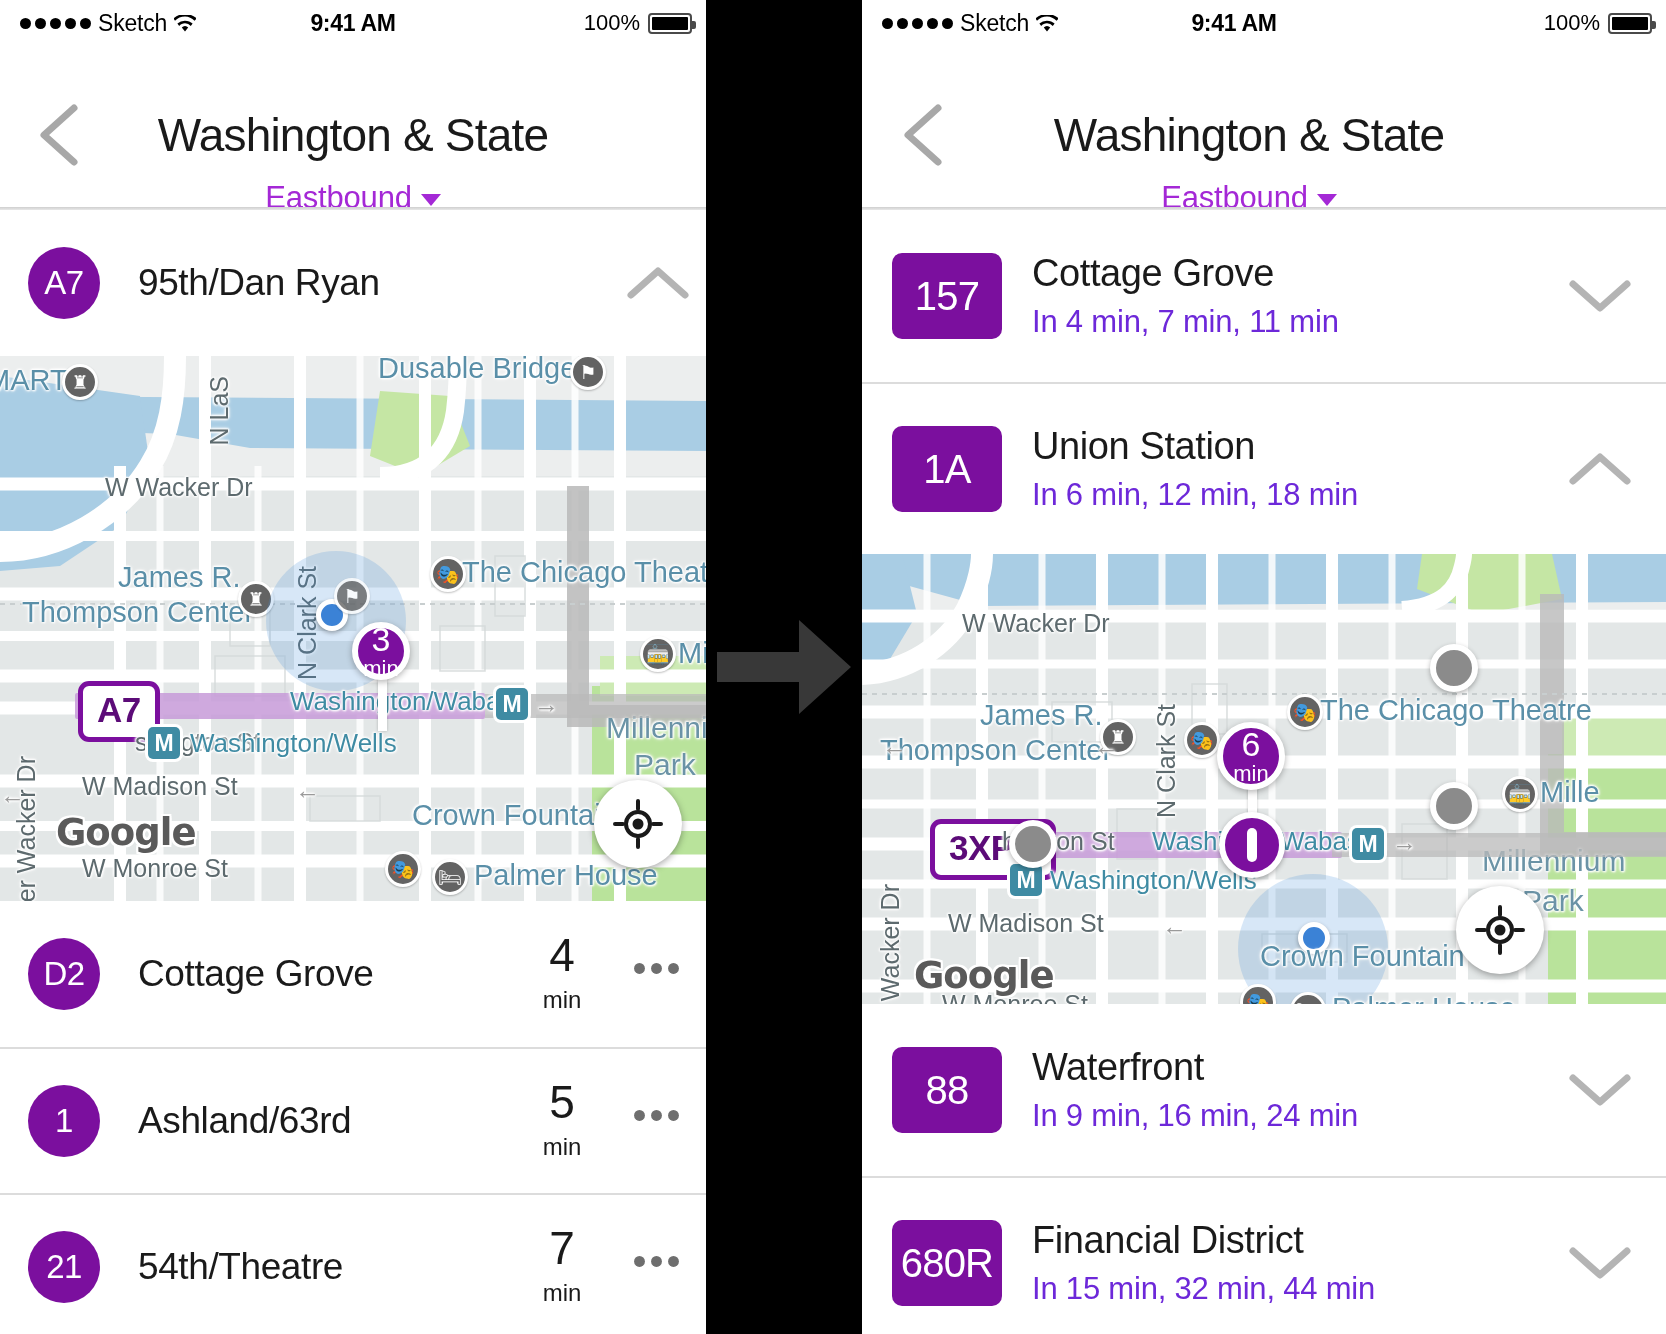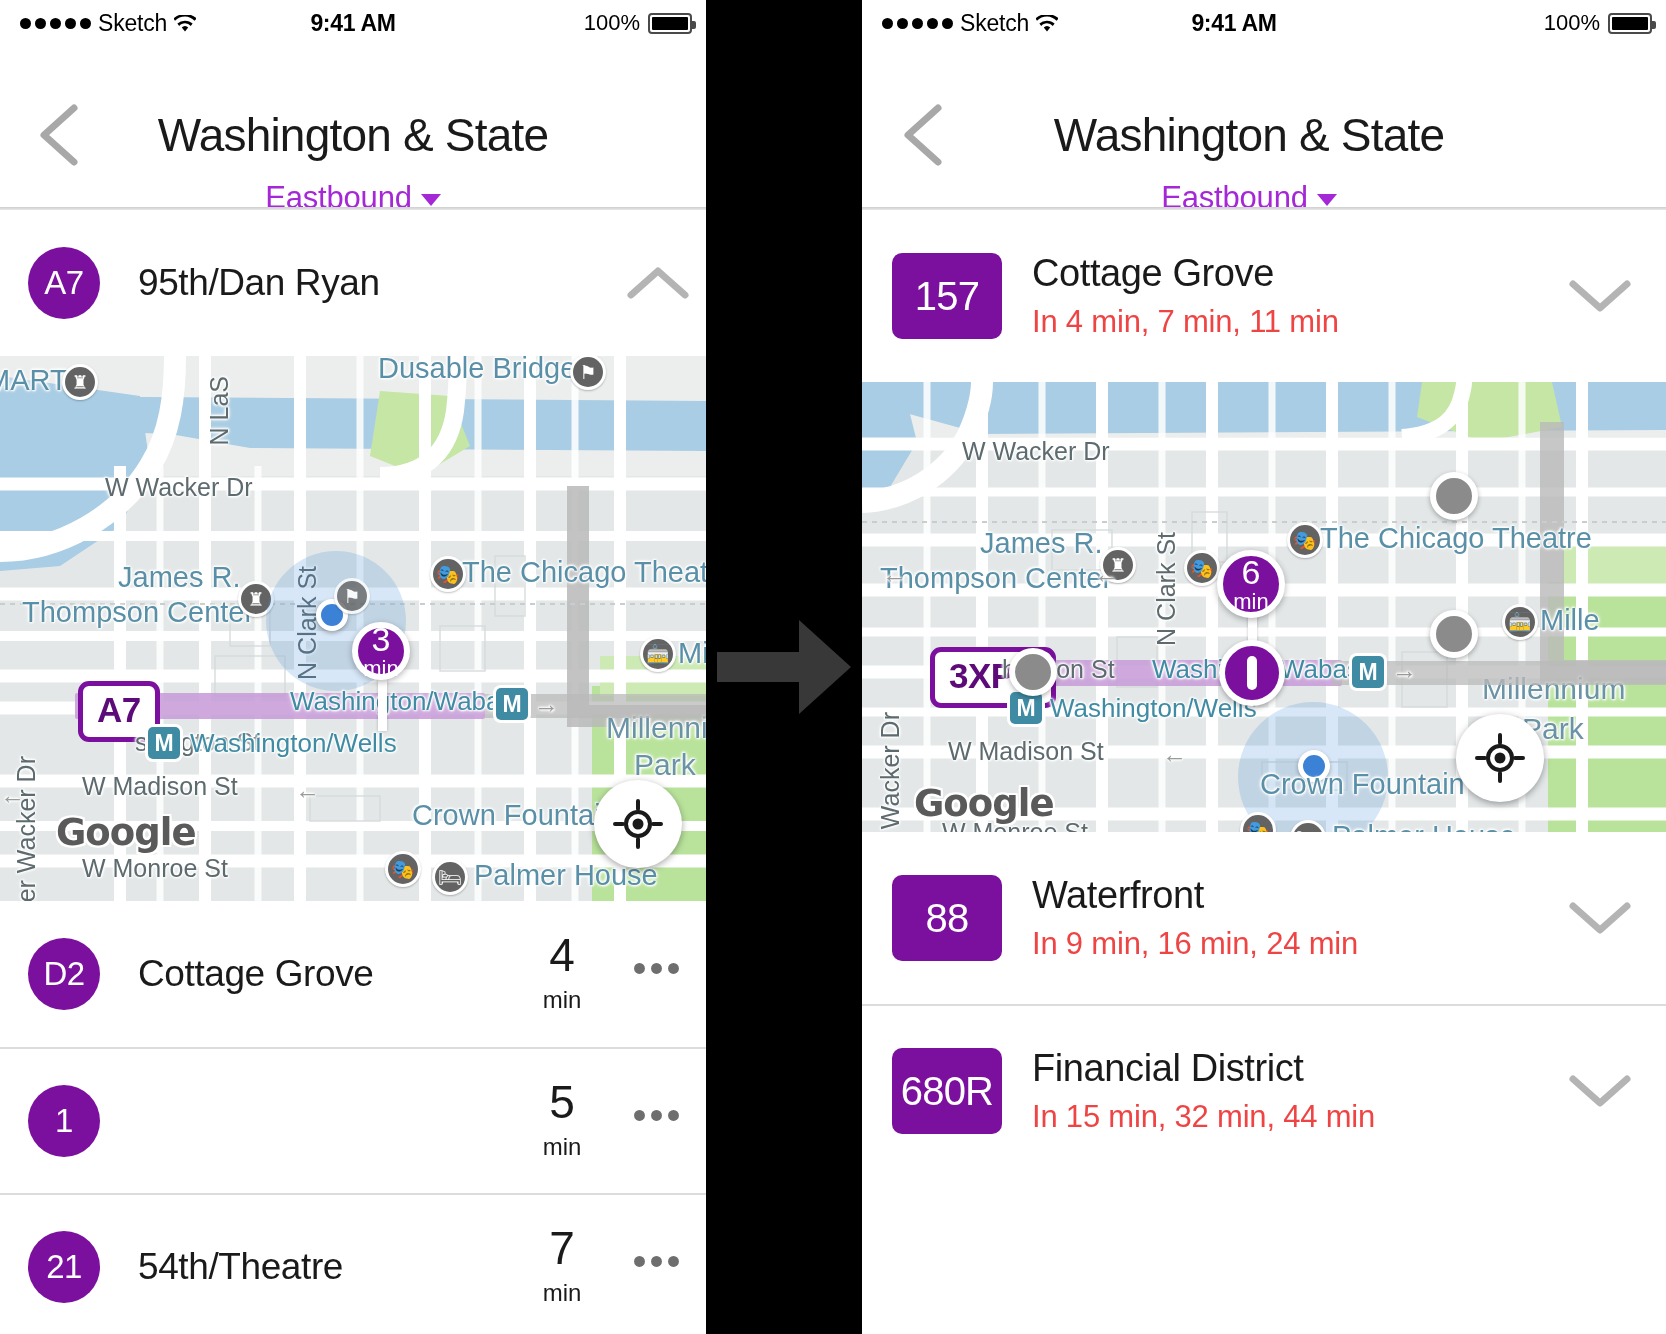--- a/index.html
+++ b/index.html
@@ -63,21 +63,21 @@
              letter-spacing:3px; line-height:.4; padding-bottom:12px; }
   .rl-chev { width:96px; display:flex; justify-content:center; align-items:center; }
 
   
   .row-r { height:172px; padding:0 0 0 30px; }
   .badge-square { width:110px; height:86px; border-radius:10px; background:#7b0f9e;
                   color:#fff; display:flex; align-items:center; justify-content:center;
                   font-size:40px; font-weight:400; flex:0 0 auto; letter-spacing:-.8px; }
   .row-r .rr-text { margin-left:30px; }
   .rr-title { font-size:38px; font-weight:300; color:#1a1a1a; letter-spacing:-.4px; line-height:1.15; }
-  .rr-sub { font-size:31px; font-weight:300; color:#ef4444; letter-spacing:-.2px; margin-top:8px; }
+  .rr-sub { font-size:31px; font-weight:300; color:#6d28d9; letter-spacing:-.2px; margin-top:8px; }
   .rr-chev { margin-left:auto; width:132px; display:flex; justify-content:center; align-items:center; }
 
   .chev { display:block; }
 
   
   .map { position:relative; overflow:hidden; background:#e9ecec; }
   .map-canvas { position:absolute; inset:0; }
   .maplabel { position:absolute; white-space:nowrap;
               font-family:"Liberation Sans", sans-serif;
               text-shadow:0 0 3px #fff,0 0 3px #fff,0 0 5px #fff,1px 1px 2px #fff,-1px -1px 2px #fff; }
@@ -333,20 +333,21 @@
         <div class="rl-eta">
           <div class="num">4</div>
           <div class="unit">min</div>
         </div>
         <div class="rl-dots">•••</div>
       </div>
     </div>
 
     <div class="row row-l">
       <div class="badge-circle">1</div>
+      <div class="rl-name">Ashland/63rd</div>
       <div class="rl-right">
         <div class="rl-eta">
           <div class="num">5</div>
           <div class="unit">min</div>
         </div>
         <div class="rl-dots">•••</div>
       </div>
     </div>
 
     <div class="row row-l">
@@ -414,20 +415,32 @@
         <div class="rr-title">Cottage Grove</div>
         <div class="rr-sub">In 4 min, 7 min, 11 min</div>
       </div>
       <div class="rr-chev">
         <svg class="chev" width="66" height="40" viewBox="0 0 66 40">
           <path d="M6 8 L33 32 L60 8" fill="none" stroke="#b4b4b4" stroke-width="7" stroke-linecap="round" stroke-linejoin="round"></path>
         </svg>
       </div>
     </div>
 
+    <div class="row row-r">
+      <div class="badge-square">1A</div>
+      <div class="rr-text">
+        <div class="rr-title">Union Station</div>
+        <div class="rr-sub">In 6 min, 12 min, 18 min</div>
+      </div>
+      <div class="rr-chev">
+        <svg class="chev" width="66" height="40" viewBox="0 0 66 40">
+          <path d="M6 32 L33 8 L60 32" fill="none" stroke="#b4b4b4" stroke-width="7" stroke-linecap="round" stroke-linejoin="round"></path>
+        </svg>
+      </div>
+    </div>
 
     <div class="map" style="height:450px;">
       <svg class="map-canvas" viewBox="0 0 804 450" preserveAspectRatio="none">
         <rect x="0" y="0" width="804" height="450" fill="#eceeee"></rect>
         <rect x="0" y="55" width="804" height="395" fill="#e3e7e7"></rect>
 
         <path d="M0 0 L804 0 L804 48 L120 52 L40 30 L0 28 Z" fill="#a9cde4"></path>
         <path d="M0 0 L40 0 L55 60 L25 110 L0 120 Z" fill="#a9cde4"></path>
 
         <path d="M560 0 L690 0 L700 45 L620 60 L555 35 Z" fill="#c5e6a4"></path>

